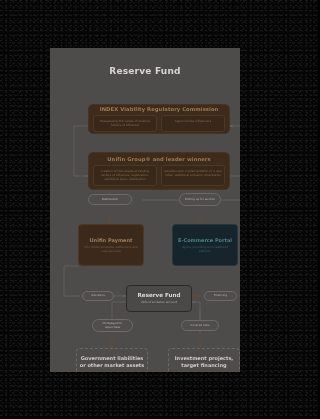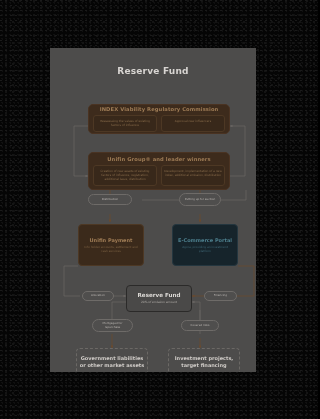--- a/index.html
+++ b/index.html
@@ -24,21 +24,21 @@
       radial-gradient(circle at 60% 70%, #141414 0 1px, transparent 1px) 2px 3px/7px 7px,
       radial-gradient(circle at 30% 40%, #101010 0 1px, transparent 1px) 1px 1px/4px 4px,
       #050505;
   }
 
   
   #page {
     position: absolute;
     left: 50px;
     top: 48px;
-    width: 206px;
+    width: 190px;
     height: 324px;
     background: #4d4c4b;
     overflow: hidden;
   }
 
   #page-title {
     position: absolute;
     left: 0;
     right: 0;
     top: 18px;

